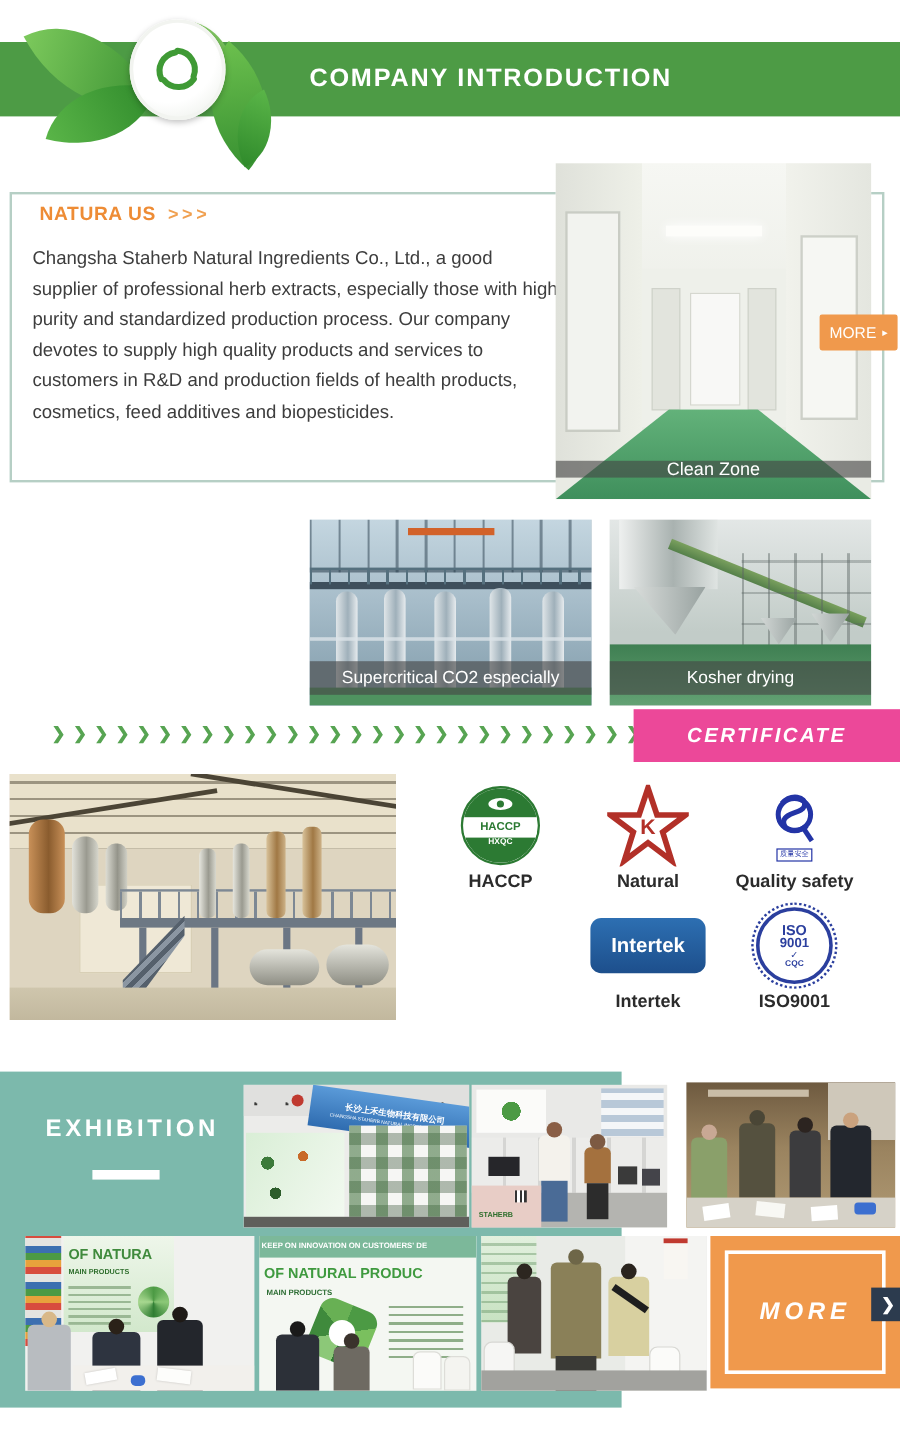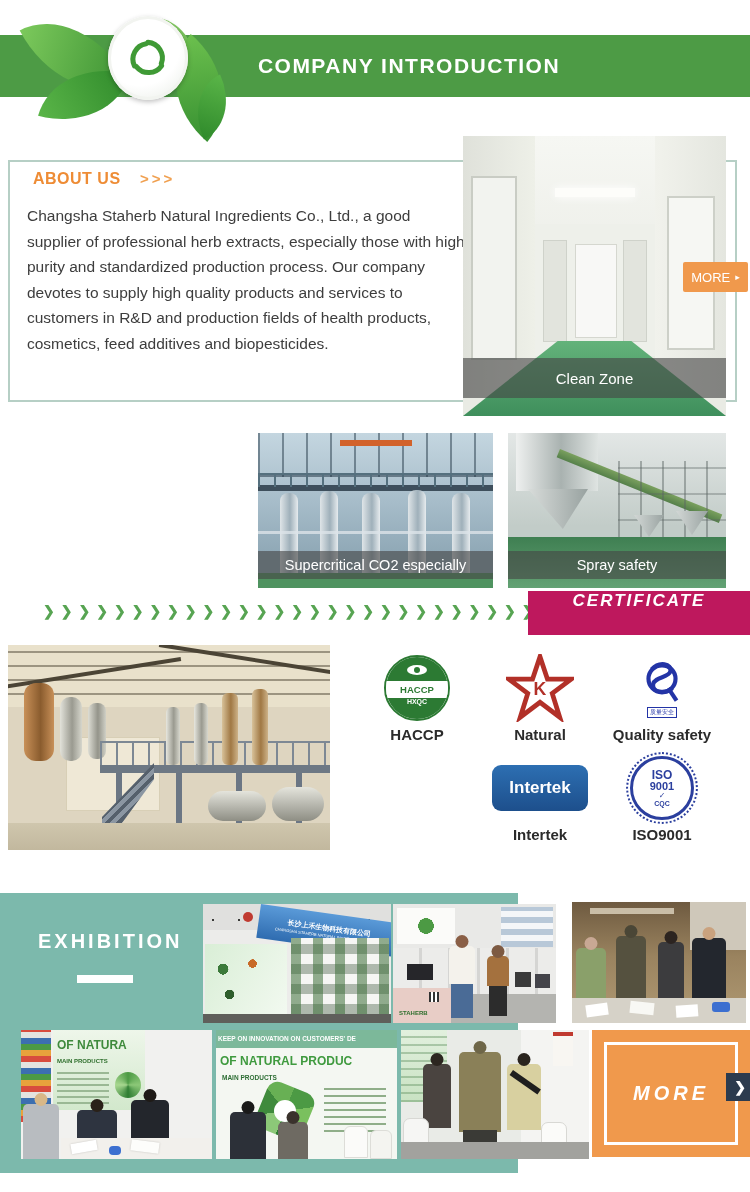--- a/index.html
+++ b/index.html
@@ -26,21 +26,21 @@
   .about-text{left:27px;top:203px;width:438px;font-size:15.5px;line-height:25.5px;color:#3d3d3d;}
 
   .caption-bar{position:absolute;left:0;width:100%;background:rgba(70,70,70,.62);color:#fff;
       display:flex;align-items:center;justify-content:center;font-size:15px;}
   .more-small{left:683px;top:262px;width:65px;height:30px;background:#f0994c;border-radius:2px;
       display:flex;align-items:center;justify-content:center;gap:5px;color:#fff;font-size:13px;cursor:pointer;}
   .more-small .arr{font-size:9px;}
 
   
   .chevrons{left:43px;top:603px;width:440px;color:#57a452;font-size:14px;font-weight:bold;letter-spacing:6px;}
-  .cert-band{left:528px;top:591px;width:222px;height:44px;background:#be185d;display:flex;align-items:flex-start;
+  .cert-band{left:528px;top:591px;width:222px;height:44px;background:#ec4899;display:flex;align-items:center;
       justify-content:center;color:#fff;font-style:italic;font-weight:bold;font-size:17px;letter-spacing:2px;}
 
   
   .cert-cell{position:absolute;width:130px;text-align:center;}
   .cert-icon{height:72px;display:flex;align-items:center;justify-content:center;}
   .cert-label{margin-top:2px;font-weight:bold;font-size:15px;color:#2b2b2b;}
   .haccp{width:62px;height:62px;border-radius:50%;border:2px solid #2c7a33;overflow:hidden;
       display:flex;flex-direction:column;}
   .haccp .t{height:38%;background:#2c7a33;position:relative;}
   .haccp .t i{position:absolute;left:50%;top:55%;transform:translate(-50%,-50%);width:20px;height:10px;
@@ -99,37 +99,37 @@
         <g stroke="#3f9a35" stroke-width="11" fill="none" stroke-linecap="round">
           <path d="M50 16 A 34 34 0 0 1 79 62"></path>
           <path d="M50 16 A 34 34 0 0 1 79 62" transform="rotate(120 50 50)"></path>
           <path d="M50 16 A 34 34 0 0 1 79 62" transform="rotate(240 50 50)"></path>
         </g>
       </svg>
     </div>
   </div>
 
   <div class="abs about-box"></div>
-  <div class="abs about-head">ABOUT US</div>
+  <div class="abs about-head">NATURA US</div>
   <div class="abs about-arrows">&gt;&gt;&gt;</div>
   <div class="abs about-text">Changsha Staherb Natural Ingredients Co., Ltd., a good supplier of professional herb extracts, especially those with high purity and standardized production process. Our company devotes to supply high quality products and services to customers in R&amp;D and production fields of health products, cosmetics, feed additives and biopesticides.</div>
 
   <div class="art" style="left:463px;top:136px;width:263px;height:280px;background:linear-gradient(#f6f7f3,#e9ebe4 65%);">
     <div class="art" style="left:0;top:0;width:72px;height:262px;background:linear-gradient(90deg,#dfe1da,#eef0e8);"></div>
     <div class="art" style="left:192px;top:0;width:71px;height:262px;background:linear-gradient(270deg,#e4e6df,#f1f2ec);"></div>
     <div class="art" style="left:8px;top:40px;width:42px;height:180px;background:#f2f3ef;border:2px solid #c9ccc4;"></div>
     <div class="art" style="left:204px;top:60px;width:44px;height:150px;background:#f6f7f3;border:2px solid #cdd0c8;"></div>
     <div class="art" style="left:72px;top:88px;width:120px;height:132px;background:#eef0ea;"></div>
     <div class="art" style="left:112px;top:108px;width:40px;height:92px;background:#f8f8f6;border:1px solid #d5d7cf;"></div>
     <div class="art" style="left:80px;top:104px;width:22px;height:100px;background:#e2e4dd;border:1px solid #cfd2ca;"></div>
     <div class="art" style="left:160px;top:104px;width:22px;height:100px;background:#e2e4dd;border:1px solid #cfd2ca;"></div>
     <div class="art" style="left:92px;top:52px;width:80px;height:9px;background:#fdfdfa;box-shadow:0 0 10px #fff;"></div>
     <div class="art" style="left:0;top:205px;width:263px;height:75px;background:linear-gradient(#63b27a,#3f8f5c);clip-path:polygon(36% 0,64% 0,100% 100%,0 100%);"></div>
     <div class="art" style="left:0;top:258px;width:263px;height:22px;background:#b9bdb3;z-index:-1;"></div>
-    <div class="caption-bar" style="bottom:18px;height:40px;margin-top:20px;">
+    <div class="caption-bar" style="bottom:18px;height:14px;margin-top:20px;">
       <span>Clean Zone</span>
     </div>
   </div>
 
   <div class="abs more-small">
     <span>MORE</span>
     <span class="arr">▸</span>
   </div>
 
 
@@ -152,21 +152,21 @@
 
   <div class="art" style="left:508px;top:433px;width:218px;height:155px;background:linear-gradient(#e3e7e6,#c2ccc8 60%);">
     <div class="art" style="left:8px;top:0;width:82px;height:58px;background:linear-gradient(90deg,#eef0ef,#a9b2b0 55%,#dfe4e2);"></div>
     <div class="art" style="left:20px;top:56px;width:60px;height:40px;background:linear-gradient(90deg,#d8dcda,#98a2a0);clip-path:polygon(0 0,100% 0,58% 100%);"></div>
     <div class="art" style="left:52px;top:16px;width:175px;height:9px;background:linear-gradient(#7aa05e,#55804a);transform:rotate(22deg);transform-origin:left top;"></div>
     <div class="art" style="left:110px;top:28px;width:108px;height:86px;background:repeating-linear-gradient(90deg,rgba(90,100,98,.45) 0 2px,transparent 2px 22px),repeating-linear-gradient(0deg,rgba(90,100,98,.35) 0 2px,transparent 2px 26px);"></div>
     <div class="art" style="left:126px;top:82px;width:30px;height:22px;background:linear-gradient(90deg,#d2d7d5,#9aa4a2);clip-path:polygon(0 0,100% 0,50% 100%);"></div>
     <div class="art" style="left:168px;top:78px;width:32px;height:24px;background:linear-gradient(90deg,#d2d7d5,#9aa4a2);clip-path:polygon(0 0,100% 0,50% 100%);"></div>
     <div class="art" style="left:0;top:104px;width:218px;height:51px;background:linear-gradient(#3f7f52,#63a274);"></div>
     <div class="caption-bar" style="bottom:9px;height:28px;font-size:14.5px;">
-      <span>Spray safety</span>
+      <span>Kosher drying</span>
     </div>
   </div>
 
   <div class="abs chevrons">❯❯❯❯❯❯❯❯❯❯❯❯❯❯❯❯❯❯❯❯❯❯❯❯❯❯❯❯❯❯</div>
   <div class="abs cert-band">
     <span>CERTIFICATE</span>
   </div>
 
   <div class="art" style="left:8px;top:645px;width:322px;height:205px;background:#ded5c0;">
     <div class="art" style="left:0;top:0;width:322px;height:62px;background:repeating-linear-gradient(0deg,transparent 0 12px,rgba(80,72,55,.5) 12px 14px),#e9e1cb;"></div>

